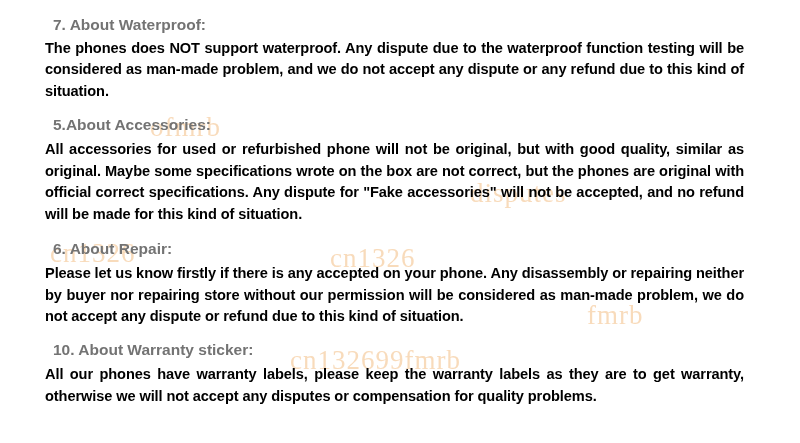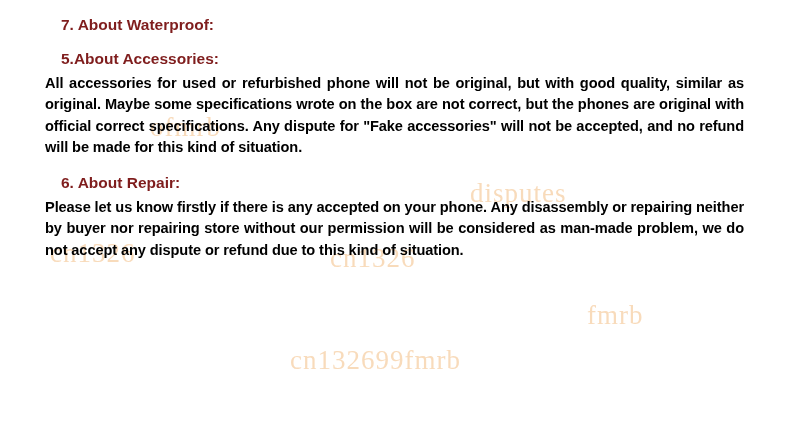--- a/index.html
+++ b/index.html
@@ -46,25 +46,25 @@
   .wm5 { left: 587px; top: 300px; }
   .wm6 { left: 250px; top: 345px; margin-left: 40px; }
   .content {
     position: relative;
     z-index: 1;
   }
   .section {
     margin-bottom: 7px;
   }
   .heading {
-    color: #7f1d1d;
+    color: #737373;
     font-weight: bold;
     font-size: 15.5px;
     line-height: 1.42;
-    margin: 0 0 2px 12px;
+    margin: 0 0 2px 4px;
     padding-left: 4px;
   }
   .body-text {
     color: #000000;
     font-weight: bold;
     font-size: 14.6px;
     line-height: 1.47;
     margin: 0;
     text-align: justify;
     text-justify: inter-word;
@@ -89,27 +89,32 @@
     <span class="wm wm3">cn1326</span>
     <span class="wm wm4">cn1326</span>
     <span class="wm wm5">fmrb</span>
     <span class="wm wm6">cn132699fmrb</span>
   </div>
 
   <div class="content">
 
     <div class="section s7">
       <p class="heading">7. About Waterproof:</p>
+      <p class="body-text">The phones does NOT support waterproof. Any dispute due to the waterproof function testing will be considered as man-made problem, and we do not accept any dispute or any refund due to this kind of situation.</p>
     </div>
 
     <div class="section s8">
       <p class="heading h8">5.About Accessories:</p>
       <p class="body-text">All accessories for used or refurbished phone will not be original, but with good quality, similar as original. Maybe some specifications wrote on the box are not correct, but the phones are original with official correct specifications. Any dispute for "Fake accessories" will not be accepted, and no refund will be made for this kind of situation.</p>
     </div>
 
     <div class="section s9">
       <p class="heading h9">6.  About Repair:</p>
       <p class="body-text">Please let us know firstly if there is any accepted on your phone. Any disassembly or repairing neither by buyer nor repairing store without our permission will be considered as man-made problem, we do not accept any dispute or refund due to this kind of situation.</p>
     </div>
 
+    <div class="section s10">
+      <p class="heading h10">10. About Warranty sticker:</p>
+      <p class="body-text">All our phones have warranty labels, please keep the warranty labels as they are to get warranty, otherwise we will not accept any disputes or compensation for quality problems.</p>
+    </div>
 
   </div>
 </div>
 
 </body></html>

